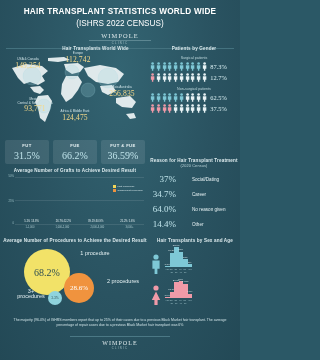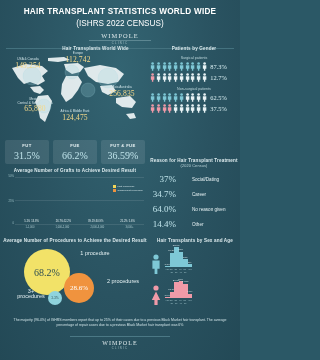--- a/index.html
+++ b/index.html
@@ -160,21 +160,21 @@
       <div class="nm">Asia Australia</div>
       <div class="vl">256,835</div>
     </div>
     <div class="mlabel" style="left:50px; top:64px; width:50px;">
       <div class="nm">Africa &amp; Middle East</div>
       <div class="vl">124,475</div>
     </div>
     <div class="mlabel" style="left:6px; top:52px; width:58px;">
       <div class="nm" style="white-space:pre-line;">Mexico,
 Central &amp; South America</div>
-      <div class="vl">65,880</div>
+      <div class="vl">93,771</div>
     </div>
   </div>
 
   <div class="fut-row">
     <div class="fut-card">
       <div class="k">FUT</div>
       <div class="v">31.5%</div>
     </div>
     <div class="fut-card">
       <div class="k">FUE</div>

